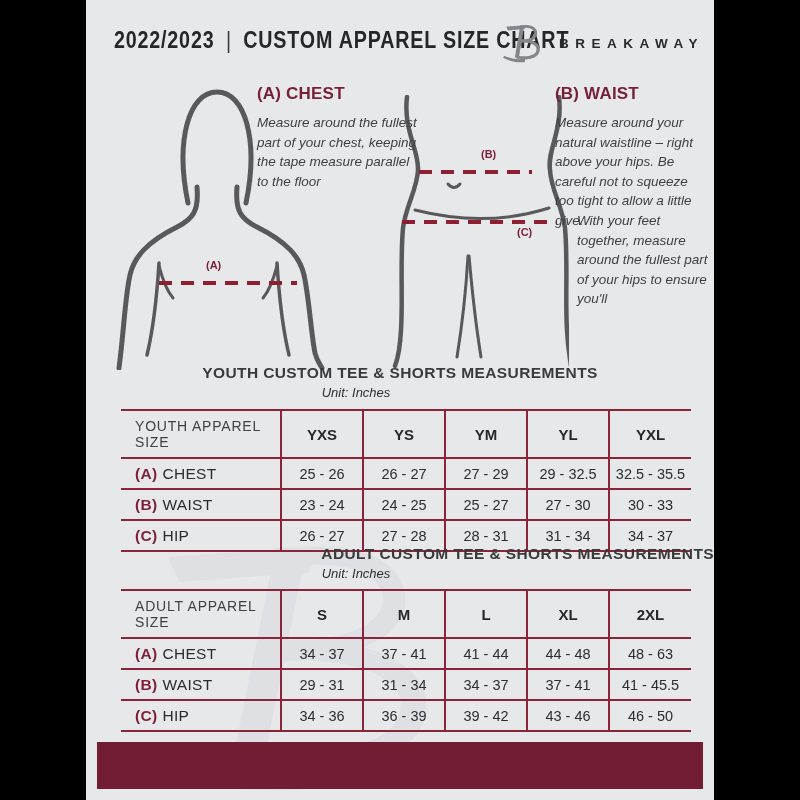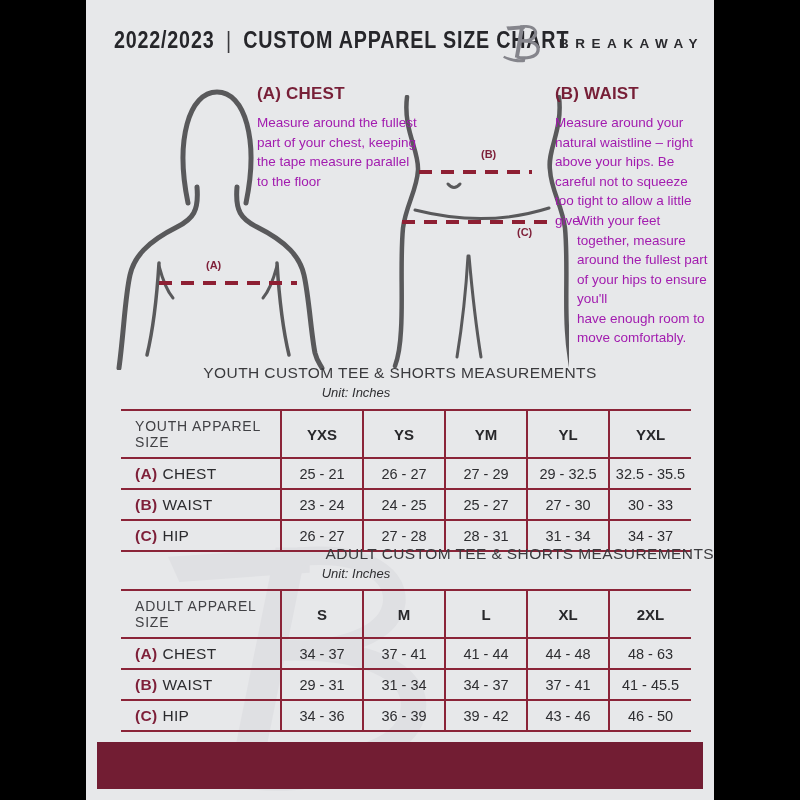--- a/index.html
+++ b/index.html
@@ -24,27 +24,27 @@
   .fig-a { left:23px; top:85px; width:235px; height:285px; }
   .fig-b { left:303px; top:95px; width:180px; height:273px; }
   .meas-label { position:absolute; font-weight:800; font-size:11px; color:#7e1f38; }
 
   .guide { position:absolute; }
   .guide-a { left:171px; top:84px; width:162px; }
   .guide-b { left:469px; top:84px; width:152px; }
   .guide-c { left:469px; top:211px; width:158px; }
   .guide h3 { font-size:17px; font-weight:800; letter-spacing:.2px;
               color:#771f37; margin:0 0 9px 0; }
-  .guide p  { font-size:13.5px; line-height:19.5px;
-              color:#a21caf; }
+  .guide p  { font-style:italic; font-size:13.5px; line-height:19.5px;
+              color:#404040; }
   .guide p span { display:block;margin-left:22px; }
 
   
   .sec-title { position:absolute; left:0; width:628px; text-align:center;
-               font-weight:400; font-size:15.5px; letter-spacing:.4px; color:#3a3a3d; }
+               font-weight:700; font-size:15.5px; letter-spacing:.4px; color:#3a3a3d; }
   .sec-unit  { position:absolute; left:0; width:540px; text-align:center;
                font-style:italic; font-size:13px; color:#2f2f32; }
   .t-youth-title { top:364px; } .t-youth-unit { top:385px; }
   .t-adult-title { top:545px;text-align:right; } .t-adult-unit { top:566px; }
 
   table.size-table { position:absolute; left:35px; width:570px;
                      border-collapse:collapse; table-layout:fixed; }
   .youth-pos { top:409px; } .adult-pos { top:589px; }
   table.size-table col.c0 { width:160px; }
   table.size-table th, table.size-table td { background:transparent; }
@@ -135,21 +135,20 @@
       <h3>(A) CHEST</h3>
       <p>Measure around the fullest part of your chest, keeping the tape measure parallel to the floor</p>
     </div>
     <div class="guide guide-b">
       <h3>(B) WAIST</h3>
       <p>Measure around your natural waistline – right above your hips. Be careful not to squeeze too tight to allow a little give.</p>
     </div>
     <div class="guide guide-c">
       <p>
           <span>With your feet together, measure around the fullest part of your hips to ensure you'll</span>
-          <span>have enough room to move comfortably.</span>
         </p>
     </div>
 
     <div class="sec-title t-youth-title">YOUTH CUSTOM TEE &amp; SHORTS MEASUREMENTS</div>
     <div class="sec-unit t-youth-unit">Unit: Inches</div>
 
     <table class="size-table youth-pos">
       <colgroup>
           <col class="c0">
           <col>
@@ -164,21 +163,21 @@
           <th>YXS</th>
           <th>YS</th>
           <th>YM</th>
           <th>YL</th>
           <th>YXL</th>
         </tr>
       </thead>
       <tbody>
         <tr>
           <td class="lab"><span class="key">(A)</span><span>CHEST</span></td>
-          <td>25 - 21</td>
+          <td>25 - 26</td>
           <td>26 - 27</td>
           <td>27 - 29</td>
           <td>29 - 32.5</td>
           <td>32.5 - 35.5</td>
         </tr>
         <tr>
           <td class="lab"><span class="key">(B)</span><span>WAIST</span></td>
           <td>23 - 24</td>
           <td>24 - 25</td>
           <td>25 - 27</td>

